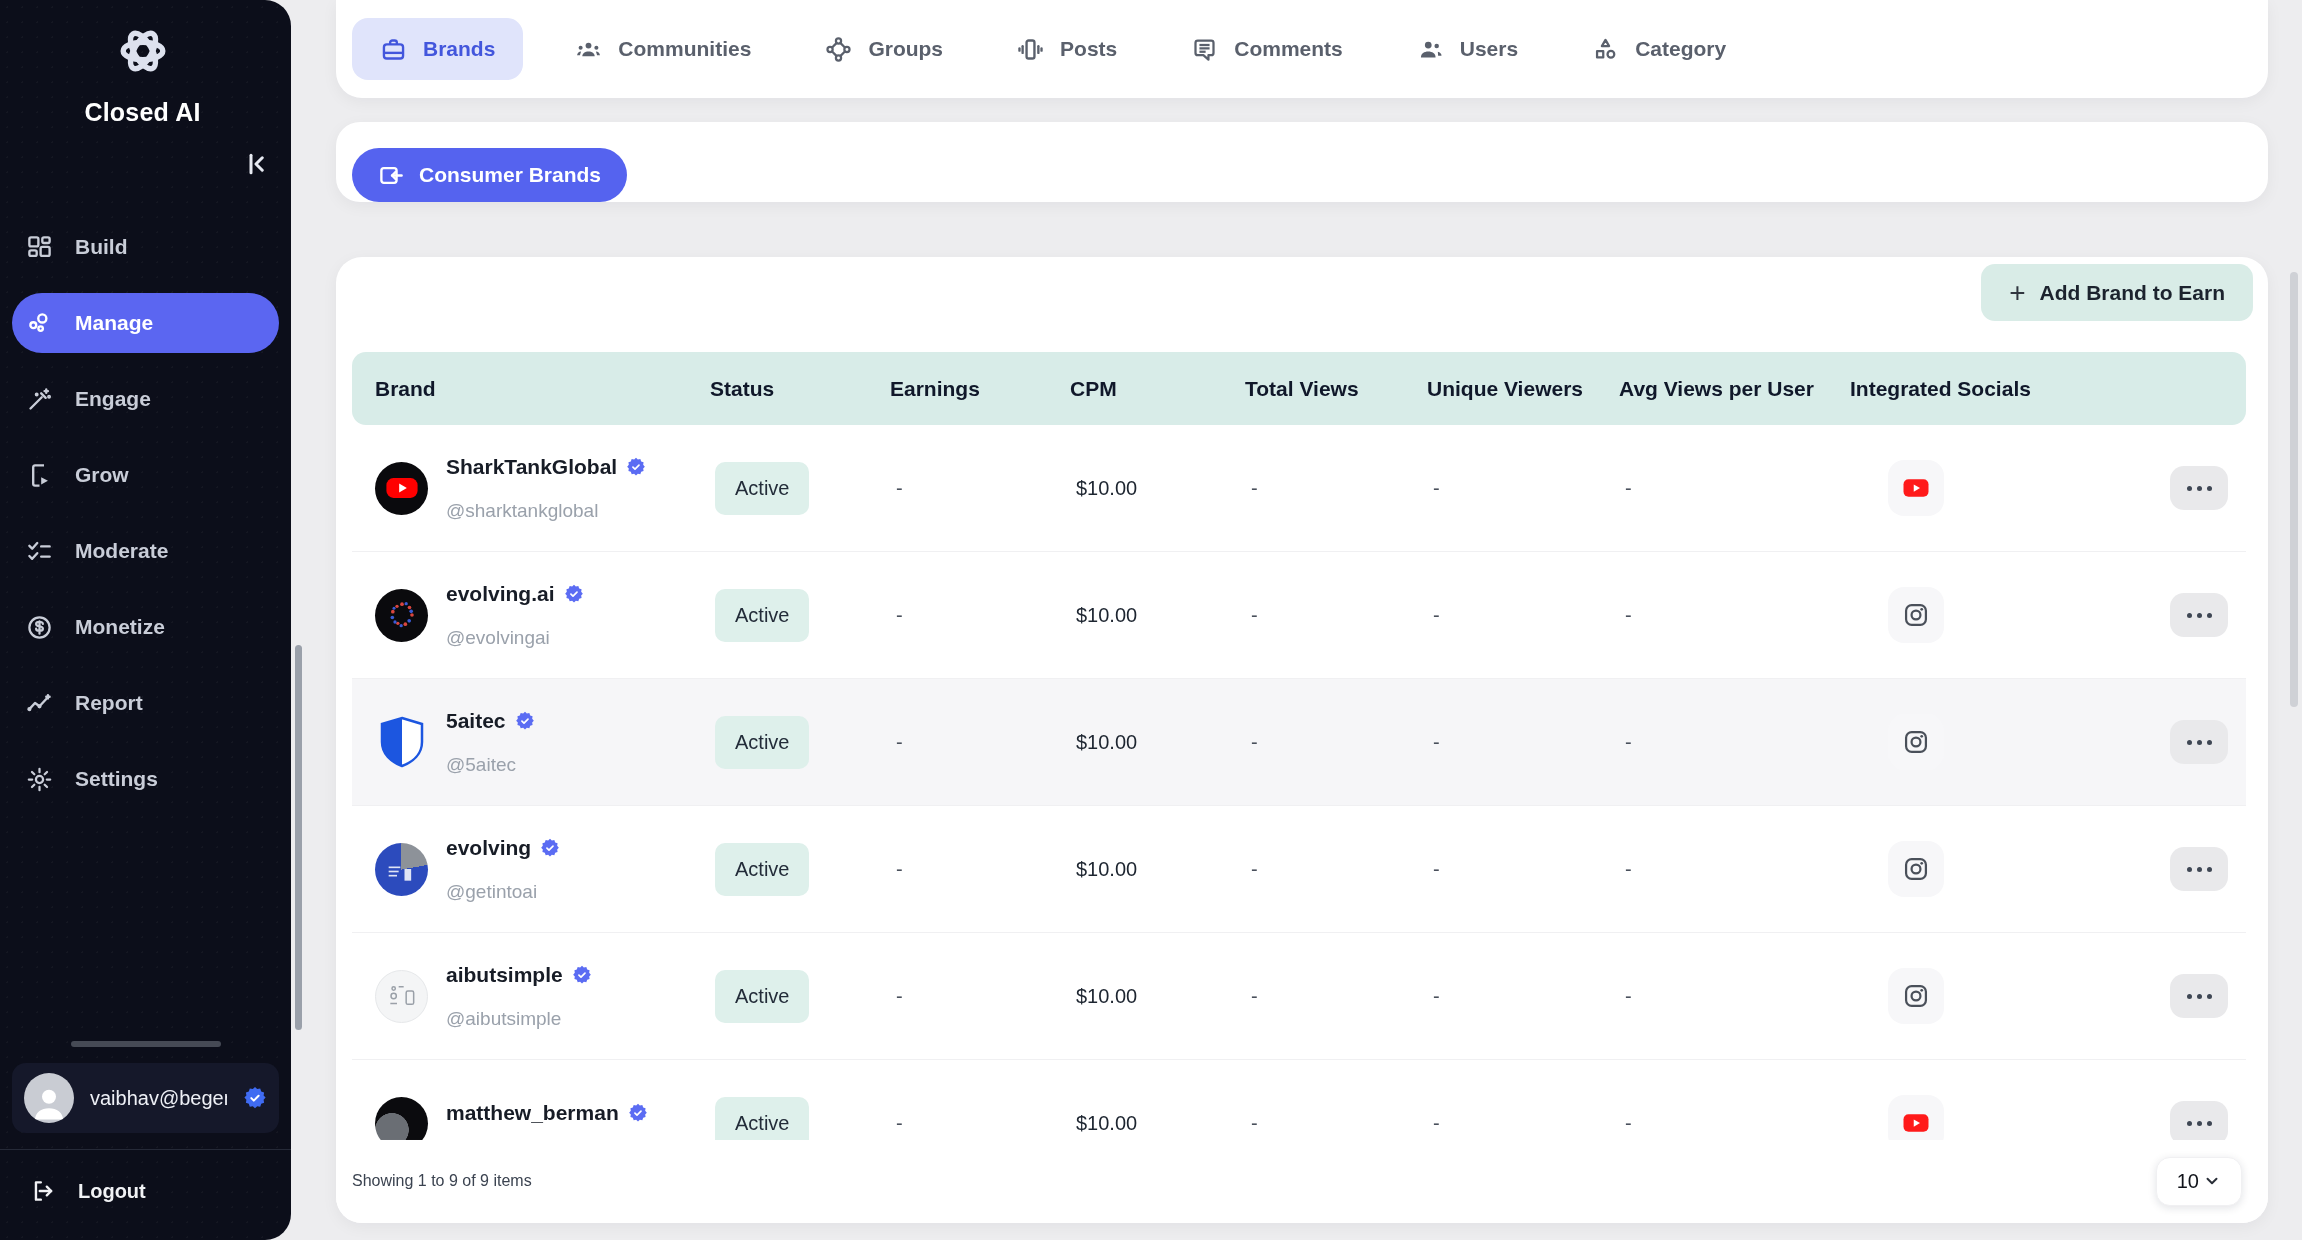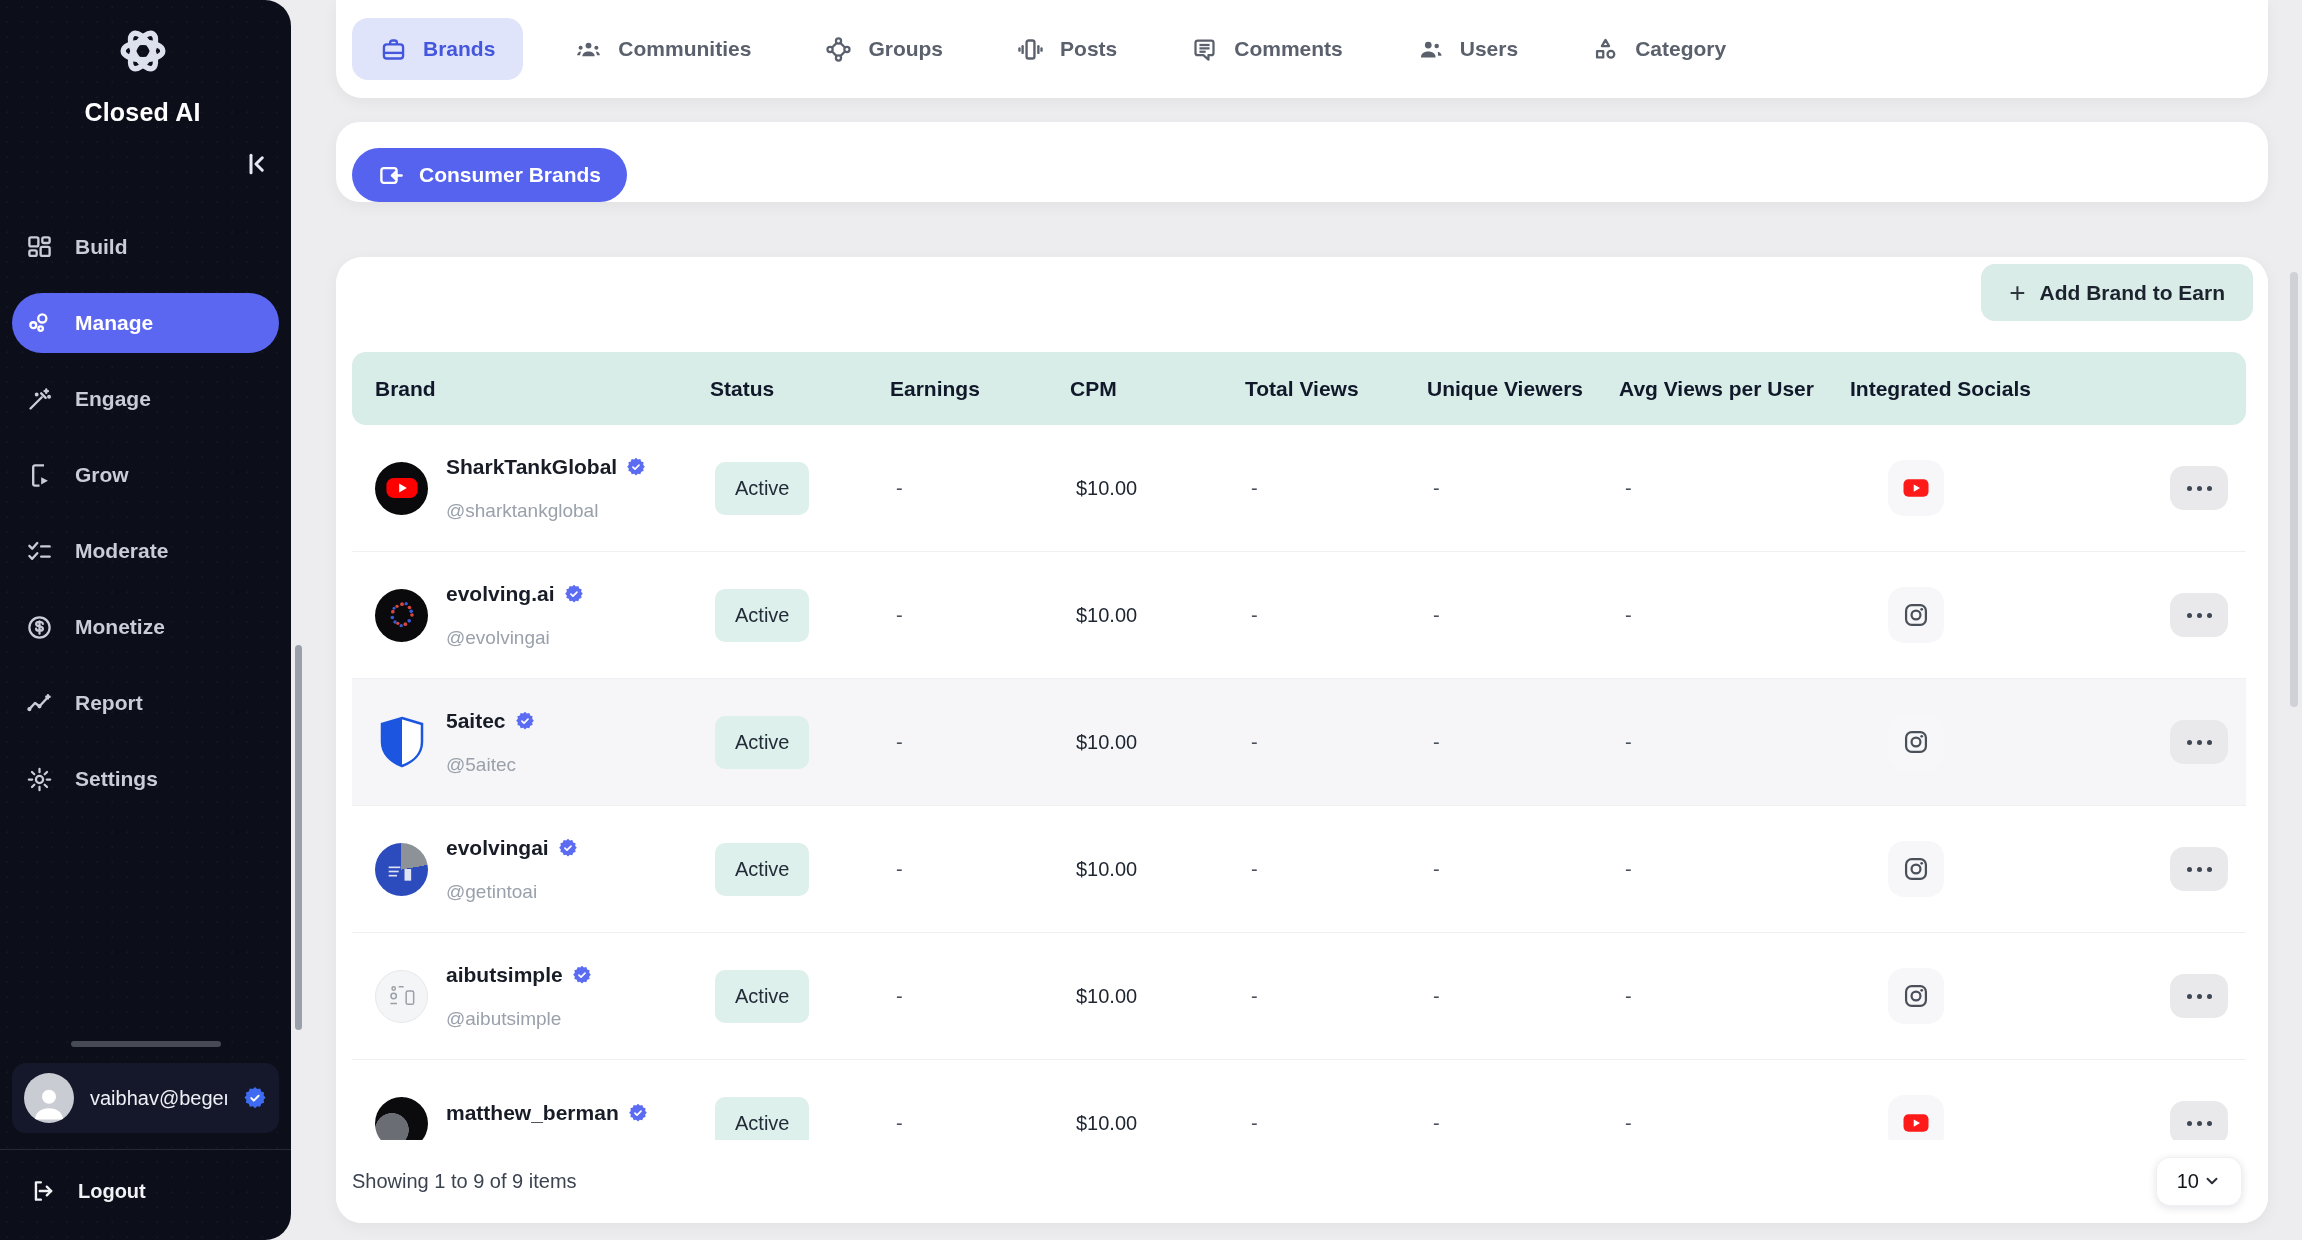--- a/index.html
+++ b/index.html
@@ -87,21 +87,21 @@
     display:flex; align-items:center; justify-content:center; cursor:pointer; }
   .actions-cell { justify-content:flex-end; padding-right:18px; }
   .more-btn { width:58px; height:44px; border:none; background:#e9e9eb; border-radius:14px; display:flex;
     align-items:center; justify-content:center; gap:5px; cursor:pointer; }
   .more-btn i { width:5px; height:5px; border-radius:50%; background:#3f4754; }
 
   
   .tfooter { position:absolute; left:0; right:0; bottom:0; height:84px; padding:0 26px 0 16px;
     display:flex; align-items:center; justify-content:space-between;
     background:linear-gradient(180deg, rgba(255,255,255,0) 0%, #ffffff 42%); }
-  .tsummary { color:#3b4350; font-size:20px; }
+  .tsummary { color:#3b4350; font-size:16px; }
   .page-size { display:flex; align-items:center; gap:4px; background:#fff; border:1px solid #f0f0f2;
     box-shadow:0 2px 8px rgba(20,24,48,.12); border-radius:14px; height:49px; padding:0 20px; cursor:pointer;
     font-family:inherit; font-size:20px; color:#10131a; font-weight:500; }
   .page-size svg { width:18px; height:18px; color:#2a2f38; }
 
   
   .vscroll-thumb { position:absolute; right:4px; top:272px; width:8px; height:435px; background:#cfd1d6; border-radius:4px; }
 
   svg { display:block; }
 </style>
@@ -524,21 +524,21 @@
             <span class="avatar" style="background:conic-gradient(from 0deg at 50% 50%, #8d9299 0 80deg, #2c4bbd 80deg 360deg);">
               <svg viewBox="0 0 24 24" width="40" height="40" stroke="#ffffff" stroke-width="1" opacity="0.85">
                 <line x1="4" y1="11" x2="11" y2="11"></line>
                   <line x1="4" y1="13.5" x2="10" y2="13.5"></line>
                   <line x1="4" y1="16" x2="9" y2="16"></line>
                 <rect x="13.5" y="12" width="4" height="7" fill="#fff" stroke="none"></rect>
               </svg>
             </span>
             <span class="bmeta">
               <span class="bname-line">
-                <span class="bname">evolvingai</span>
+                <span class="bname">evolving</span>
                 <span class="vbadge">
                     <svg viewBox="0 0 24 24">
                       <path fill="#5b6cf3" d="M12 1l2.2 2 3-.5 1 2.9 2.9 1-.5 3 2 2.2-2 2.2.5 3-2.9 1-1 2.9-3-.5-2.2 2-2.2-2-3 .5-1-2.9-2.9-1 .5-3-2-2.2 2-2.2-.5-3 2.9-1 1-2.9 3 .5z"></path>
                       <path d="M8.3 12.1l2.5 2.5 4.8-4.8" stroke="#fff" stroke-width="2" fill="none" stroke-linecap="round" stroke-linejoin="round"></path>
                     </svg>
                   </span>
               </span>
               <span class="bhandle">@getintoai</span>
             </span>
           </div>

